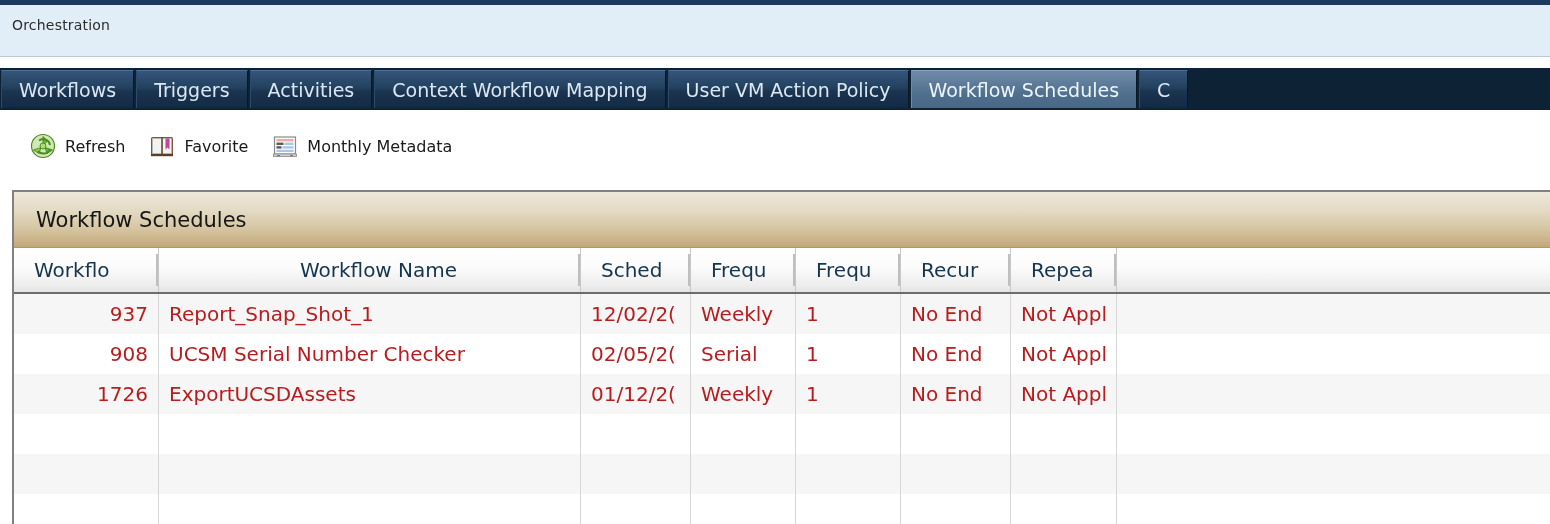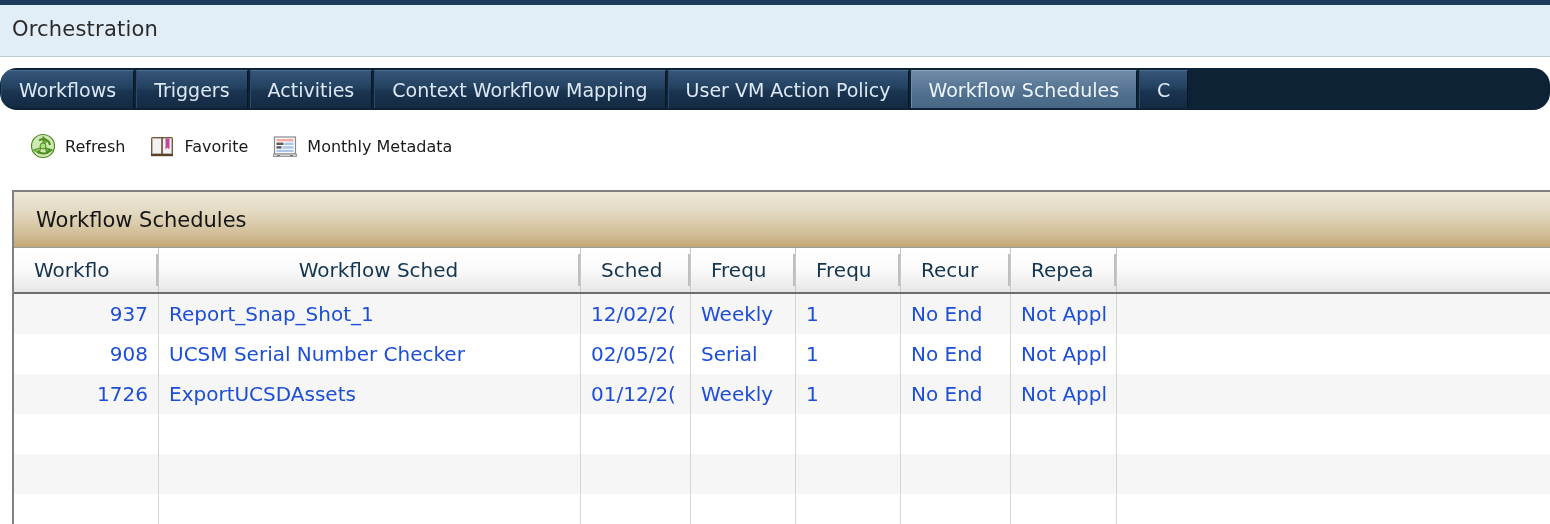--- a/index.html
+++ b/index.html
@@ -27,36 +27,35 @@
     position: absolute;
     left: 0; top: 5px;
     width: 1550px; height: 52px;
     background: #e2eef7;
     border-bottom: 1px solid #b9c9d6;
     box-sizing: border-box;
   }
   .page-header-title {
     position: absolute;
     left: 12px; top: 12px;
-    font-size: 21px;
+    font-size: 14px;
     color: #2b2b2b;
     letter-spacing: 0.2px;
     white-space: nowrap;
   }
 
   
   .tabbar {
     position: absolute;
     left: 0; top: 68px;
     width: 1550px; height: 42px;
     background: #0e2236;
     display: flex;
     align-items: stretch;
     overflow: hidden;
-    border-radius: 17px;
   }
   .tab {
     position: relative;
     display: flex;
     align-items: center;
     justify-content: center;
     padding: 0 17px;
     margin: 2px 1px 2px 1px;
     font-size: 19px;
     color: #dbe8f4;
@@ -171,21 +170,21 @@
     display: flex;
     height: 40px;
     box-sizing: border-box;
   }
   .grid-row.odd  { background: #f6f6f6; }
   .grid-row.even { background: #ffffff; }
   .cell {
     display: flex;
     align-items: center;
     font-size: 20px;
-    color: #1d4ed8;
+    color: #b91c1c;
     overflow: hidden;
     white-space: nowrap;
     box-sizing: border-box;
     border-right: 1px solid #d6d6d6;
     padding: 0 10px;
   }
   .cell.num { justify-content: flex-end; }
   .cell.clip { padding-right: 0; }
 
   
@@ -288,21 +287,21 @@
     <div class="panel-title">
       <span class="panel-title-text">Workflow Schedules</span>
     </div>
 
     <div class="grid">
       <div class="grid-head" id="grid-head">
           <div class="hcell c0 lead">
             <span class="htext">Workflo</span>
           </div>
           <div class="hcell c1">
-            <span class="htext">Workflow Sched</span>
+            <span class="htext">Workflow Name</span>
           </div>
           <div class="hcell c2 lead">
             <span class="htext">Sched</span>
           </div>
           <div class="hcell c3 lead">
             <span class="htext">Frequ</span>
           </div>
           <div class="hcell c4 lead">
             <span class="htext">Frequ</span>
           </div>

